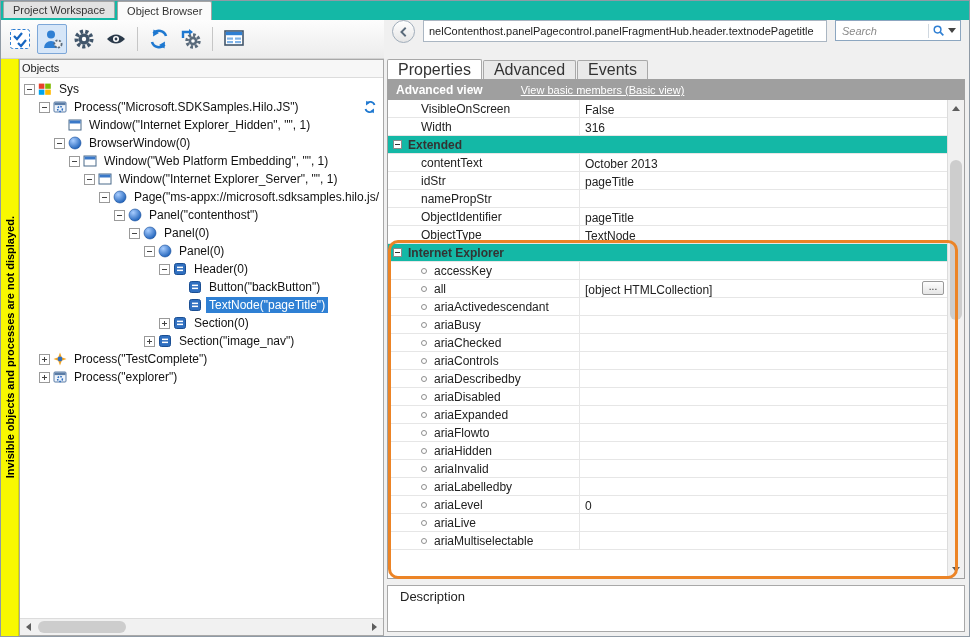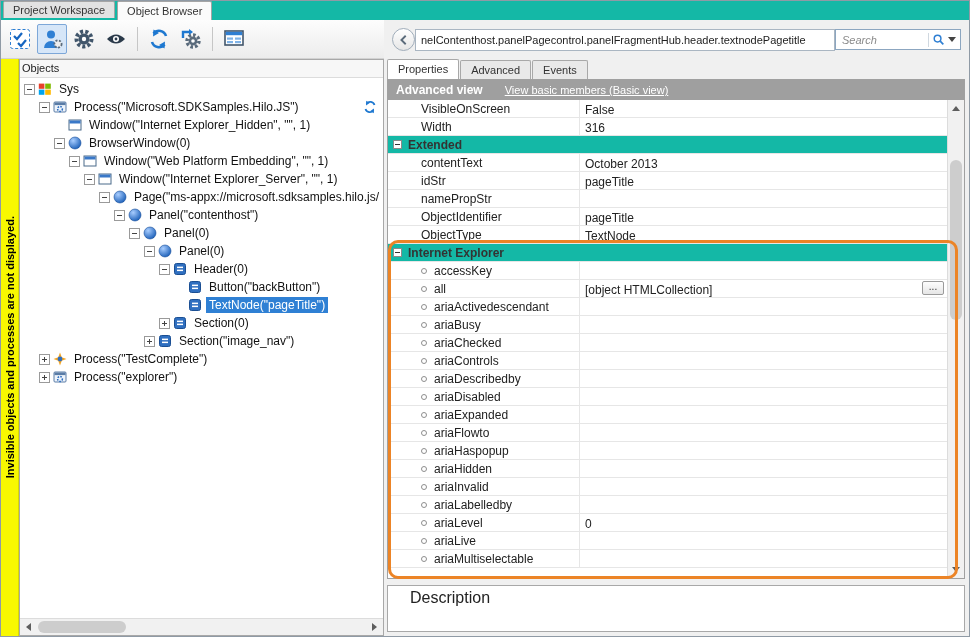--- a/index.html
+++ b/index.html
@@ -42,36 +42,36 @@
 .hscroll{height:17px;background:#f1f1f1;border-top:1px solid #dcdcdc;position:relative;flex:none}
 .hbtn{position:absolute;top:0;width:17px;height:16px;display:flex;align-items:center;justify-content:center}
 .hbtn.left{left:0}.hbtn.right{right:0}
 .hthumb{position:absolute;left:18px;top:2px;width:88px;height:12px;background:#cdcdcd;border-radius:6px}
 .tri-up{width:0;height:0;border-left:4px solid transparent;border-right:4px solid transparent;border-bottom:5px solid #5e5e5e}
 .tri-down{width:0;height:0;border-left:4px solid transparent;border-right:4px solid transparent;border-top:5px solid #5e5e5e}
 .tri-left{width:0;height:0;border-top:4px solid transparent;border-bottom:4px solid transparent;border-right:5px solid #5e5e5e}
 .tri-right{width:0;height:0;border-top:4px solid transparent;border-bottom:4px solid transparent;border-left:5px solid #5e5e5e}
 
 
-.addrbar{position:absolute;left:383px;top:19px;right:0;height:39px;background:#f0f0f0;display:flex;align-items:center;gap:0;padding:0 8px 0 8px}
+.addrbar{position:absolute;left:383px;top:19px;right:0;height:39px;background:#f0f0f0;display:flex;gap:8px;padding:0 8px 0 8px}
 .backbtn{flex:none;width:23px;height:23px;border-radius:50%;border:1px solid #a0adba;background:linear-gradient(#ffffff,#e6e6e6);display:flex;align-items:center;justify-content:center}
 .addr{flex:1;height:22px;border:1px solid #aab6c2;background:#fff;line-height:20px;font-size:11px;color:#222;padding:0 5px;overflow:hidden;white-space:nowrap}
 .search{flex:none;width:126px;height:21px;border:1px solid #8ca6c0;background:#fff;display:flex;align-items:center;padding:0 4px 0 6px;gap:3px}
 .search input{border:none;outline:none;flex:1;min-width:0;font-family:"Liberation Sans",sans-serif;font-size:11px;font-style:italic;color:#444;background:transparent}
 .search input::placeholder{color:#8a8a8a;font-style:italic}
 .ssep{width:1px;height:14px;background:#d0d8e0}
 
 
 .ptabs{position:absolute;left:386px;top:58px;height:20px;display:flex;align-items:flex-end;gap:1px}
-.ptab{height:19px;line-height:18px;padding:0 10px;font-size:11px;border:1px solid #a8a8a8;border-bottom:none;background:#e9e9e9;color:#333;border-radius:2px 2px 0 0}
+.ptab{height:19px;line-height:18px;padding:0 10px;font-size:16px;border:1px solid #a8a8a8;border-bottom:none;background:#e9e9e9;color:#333;border-radius:2px 2px 0 0}
 .ptab.active{background:#fff;height:20px;line-height:19px}
 
 
 .propbox{position:absolute;left:386px;top:78px;right:4px;height:500px;background:#fff;border:1px solid #a0a0a0;display:flex;flex-direction:column}
-.advbar{flex:none;height:20px;background:#9f9f9f;display:flex;align-items:center;gap:22px;padding-left:8px}
+.advbar{flex:none;height:20px;background:#9f9f9f;display:flex;align-items:center;gap:38px;padding-left:8px}
 .advbar .t{color:#fff;font-weight:bold;font-size:12px}
 .advbar a{color:#fff;font-size:11px;text-decoration:underline}
 .gridwrap{flex:1;display:flex;overflow:hidden}
 .grid{flex:1;overflow:hidden}
 .prow{height:18px;display:flex;border-bottom:1px solid #e6e6e6;align-items:stretch}
 .pname{width:192px;border-right:1px solid #e6e6e6;display:flex;align-items:center;padding-left:33px;font-size:12px;color:#222;overflow:hidden;white-space:nowrap;flex:none}
 .marker{flex:none;width:6px;height:6px;border:1px solid #8e8e8e;border-radius:50%;background:#fff;margin-right:7px}
 .pval{flex:1;padding-left:5px;font-size:12px;color:#222;position:relative;display:flex;align-items:flex-end;overflow:hidden;white-space:nowrap}
 .prow.group{background:#14b8a6;align-items:center}
 .grpbox{flex:none;width:9px;height:9px;border:1px solid #8a8a8a;background:#fff;margin:0 6px 0 5px;position:relative}
@@ -79,21 +79,21 @@
 .grpname{font-weight:bold;color:#333;font-size:12px}
 .ellbtn{position:absolute;right:3px;top:1px;width:22px;height:14px;border:1px solid #9a9a9a;background:linear-gradient(#fdfdfd,#e6e6e6);border-radius:2px;font-size:10px;line-height:10px;text-align:center;color:#333}
 
 
 .vscroll{flex:none;width:17px;border-left:1px solid #dcdcdc;background:#f1f1f1;position:relative}
 .vbtn{position:absolute;left:0;width:16px;height:17px;display:flex;align-items:center;justify-content:center}
 .vbtn.up{top:0}.vbtn.down{bottom:0}
 .vthumb{position:absolute;left:2px;top:60px;width:12px;height:160px;background:#cdcdcd;border-radius:6px}
 
 
-.descbox{position:absolute;left:386px;right:4px;top:584px;bottom:4px;background:#fff;border:1px solid #a8a8a8;padding:3px 22px;font-size:16px;color:#222}
+.descbox{position:absolute;left:386px;right:4px;top:584px;bottom:4px;background:#fff;border:1px solid #a8a8a8;padding:3px 12px;font-size:13px;color:#222}
 
 
 .orange{position:absolute;left:387px;top:239px;width:570px;height:339px;border:3px solid #ec8426;border-radius:10px;z-index:6;pointer-events:none}
 </style>
 </head>
 <body>
 
 <svg width="0" height="0" style="position:absolute">
 <defs>
 <radialGradient id="sph" cx="35%" cy="30%" r="75%">
@@ -588,29 +588,20 @@
             <span class="marker"></span>
             <span>ariaFlowto</span>
           </div>
           <div class="pval">
             <span></span>
           </div>
         </div>
       <div class="prow">
           <div class="pname">
             <span class="marker"></span>
-            <span>ariaHaspopup</span>
-          </div>
-          <div class="pval">
-            <span></span>
-          </div>
-        </div>
-      <div class="prow">
-          <div class="pname">
-            <span class="marker"></span>
             <span>ariaHidden</span>
           </div>
           <div class="pval">
             <span></span>
           </div>
         </div>
       <div class="prow">
           <div class="pname">
             <span class="marker"></span>
             <span>ariaInvalid</span>

